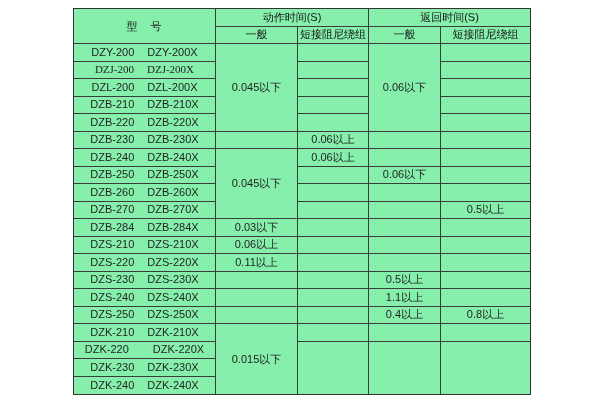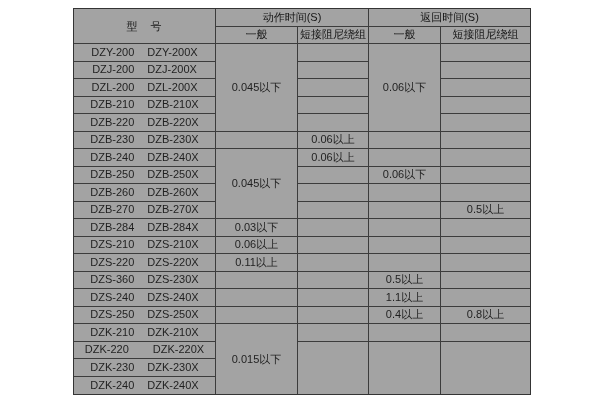--- a/index.html
+++ b/index.html
@@ -6,21 +6,21 @@
   body{
     width:600px;height:400px;background:#ffffff;position:relative;overflow:hidden;
     font-family:"Liberation Sans","DejaVu Sans",sans-serif;color:#1f1f1f;
   }
   .table{
     position:absolute;left:73px;top:8px;
     display:grid;
     grid-template-columns:142px 82px 71px 72px 89px;
     grid-template-rows:repeat(22,17.5px);
     border:1.5px solid #343434;
-    background:#a3a3a3;
+    background:#86efac;
     box-sizing:border-box;
   }
   .cell{
     border-right:1px solid #3c3c3c;
     border-bottom:1px solid #3c3c3c;
     display:flex;align-items:center;justify-content:center;
     font-size:11px;line-height:1;white-space:pre;
     overflow:hidden;box-sizing:border-box;
   }
   .cell.no-r{border-right:none;}
@@ -41,33 +41,33 @@
 
 <div class="table" id="grid">
   <div class="cell hdr model-hdr">型　号</div>
   <div class="cell hdr action-hdr">动作时间(S)</div>
   <div class="cell hdr return-hdr no-r">返回时间(S)</div>
   <div class="cell hdr sub2">一般</div>
   <div class="cell hdr sub3">短接阻尼绕组</div>
   <div class="cell hdr sub4">一般</div>
   <div class="cell hdr sub5 no-r">短接阻尼绕组</div>
 <div class="cell model-cell" style="grid-area: 3 / 1; text-align: right;"><span>DZY-200</span><span>DZY-200X</span></div>
-    <div class="cell model-cell" style="grid-area: 4 / 1;"><span>DZJ-200</span><span>DZJ-200X</span></div>
+    <div class="cell model-cell" style="grid-area: 4 / 1; font-family: Liberation Serif, serif;"><span>DZJ-200</span><span>DZJ-200X</span></div>
     <div class="cell model-cell" style="grid-area: 5 / 1;"><span>DZL-200</span><span>DZL-200X</span></div>
     <div class="cell model-cell" style="grid-area: 6 / 1;"><span>DZB-210</span><span>DZB-210X</span></div>
     <div class="cell model-cell" style="grid-area: 7 / 1;"><span>DZB-220</span><span>DZB-220X</span></div>
     <div class="cell model-cell" style="grid-area: 8 / 1;"><span>DZB-230</span><span>DZB-230X</span></div>
     <div class="cell model-cell" style="grid-area: 9 / 1;"><span>DZB-240</span><span>DZB-240X</span></div>
     <div class="cell model-cell" style="grid-area: 10 / 1;"><span>DZB-250</span><span>DZB-250X</span></div>
     <div class="cell model-cell" style="grid-area: 11 / 1;"><span>DZB-260</span><span>DZB-260X</span></div>
     <div class="cell model-cell" style="grid-area: 12 / 1;"><span>DZB-270</span><span>DZB-270X</span></div>
     <div class="cell model-cell" style="grid-area: 13 / 1;"><span>DZB-284</span><span>DZB-284X</span></div>
     <div class="cell model-cell" style="grid-area: 14 / 1;"><span>DZS-210</span><span>DZS-210X</span></div>
     <div class="cell model-cell" style="grid-area: 15 / 1;"><span>DZS-220</span><span>DZS-220X</span></div>
-    <div class="cell model-cell" style="grid-area: 16 / 1;"><span>DZS-360</span><span>DZS-230X</span></div>
+    <div class="cell model-cell" style="grid-area: 16 / 1;"><span>DZS-230</span><span>DZS-230X</span></div>
     <div class="cell model-cell" style="grid-area: 17 / 1; text-align: right;"><span>DZS-240</span><span>DZS-240X</span></div>
     <div class="cell model-cell" style="grid-area: 18 / 1;"><span>DZS-250</span><span>DZS-250X</span></div>
     <div class="cell model-cell" style="grid-area: 19 / 1;"><span>DZK-210</span><span>DZK-210X</span></div>
     <div class="cell model-cell" style="grid-area: 20 / 1; gap: 24px;"><span>DZK-220</span><span>DZK-220X</span></div>
     <div class="cell model-cell" style="grid-area: 21 / 1;"><span>DZK-230</span><span>DZK-230X</span></div>
     <div class="cell model-cell no-b" style="grid-area: 22 / 1;"><span>DZK-240</span><span>DZK-240X</span></div>
     <div class="cell val-cell" style="grid-area: 3 / 2 / span 5;">0.045以下</div>
     <div class="cell val-cell" style="grid-area: 8 / 2 / span 1;"></div>
     <div class="cell val-cell" style="grid-area: 9 / 2 / span 4;">0.045以下</div>
     <div class="cell val-cell" style="grid-area: 13 / 2 / span 1;">0.03以下</div>

